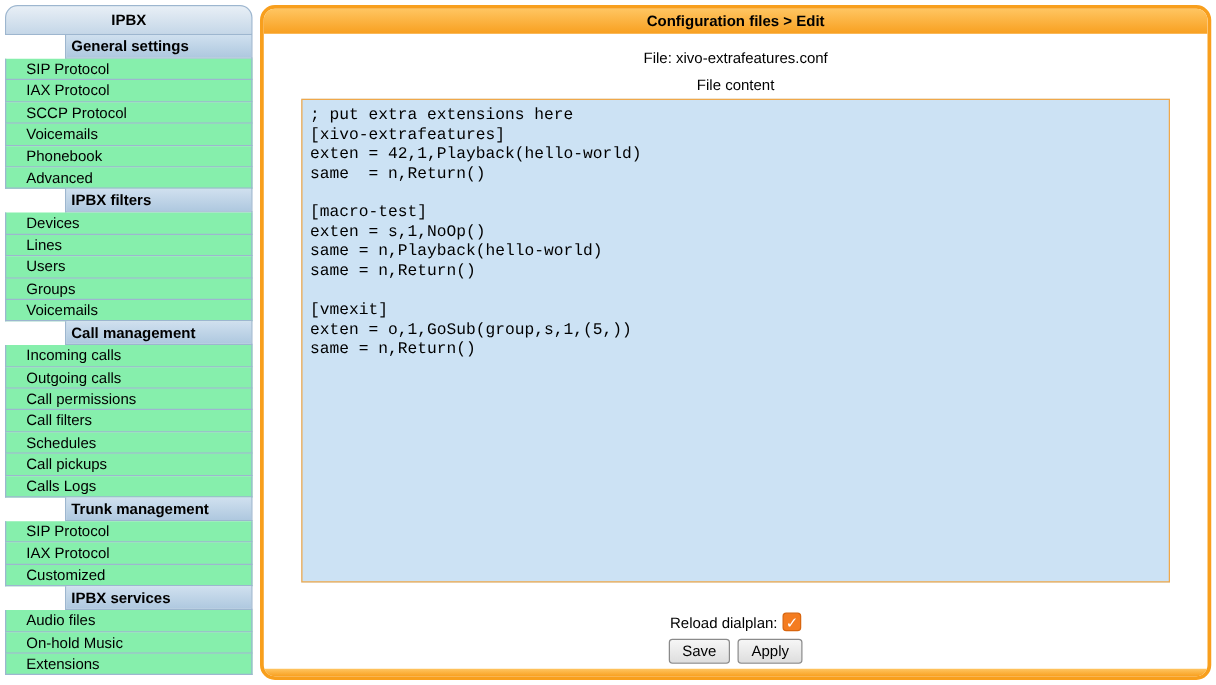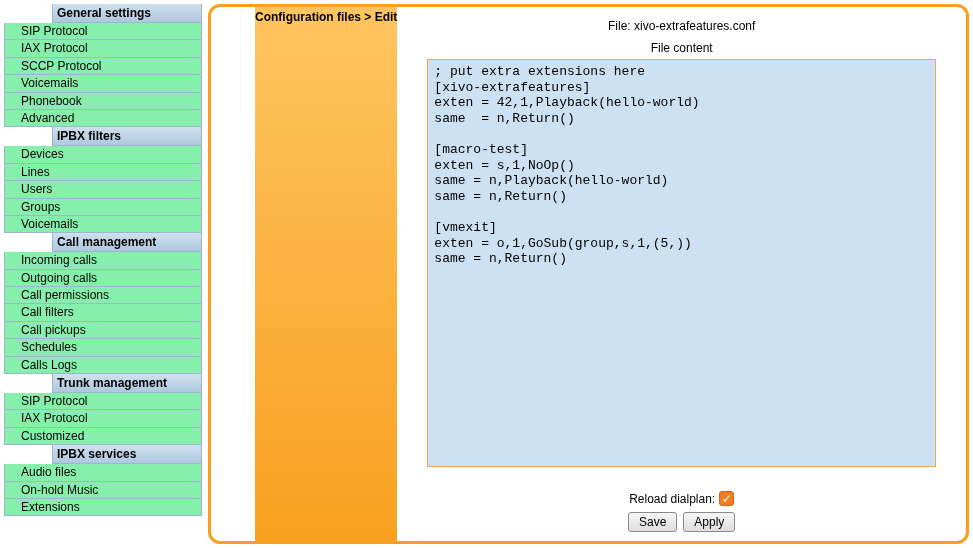--- a/index.html
+++ b/index.html
@@ -48,23 +48,22 @@
     cursor: pointer;
     line-height: 1.2;
   }
   
   .main {
     flex: 1;
     border: 3px solid #f89f1d;
     border-radius: 12px;
     background: #fff;
     display: flex;
-    flex-direction: row;
+    flex-direction: column;
     overflow: hidden;
-    padding-left: 44px;
   }
   .main-header {
     background: linear-gradient(#ffc561, #f8a020);
     text-align: center;
     font-weight: bold;
     font-size: 12px;
     padding: 3px 0;
     color: #000;
   }
   .main-body {
@@ -130,41 +129,42 @@
   }
   .main-footer-bar {
     height: 6px;
     background: linear-gradient(#ffc561, #f8a020);
   }
 </style>
 </head>
 <body>
 
 <div class="sidebar">
+  <div class="sidebar-title">IPBX</div>
   <div id="sidebar-sections">
       <div class="section-header">General settings</div>
       <div class="menu-item">SIP Protocol</div>
       <div class="menu-item">IAX Protocol</div>
       <div class="menu-item">SCCP Protocol</div>
       <div class="menu-item">Voicemails</div>
       <div class="menu-item">Phonebook</div>
       <div class="menu-item">Advanced</div>
       <div class="section-header">IPBX filters</div>
       <div class="menu-item">Devices</div>
       <div class="menu-item">Lines</div>
       <div class="menu-item">Users</div>
       <div class="menu-item">Groups</div>
       <div class="menu-item">Voicemails</div>
       <div class="section-header">Call management</div>
       <div class="menu-item">Incoming calls</div>
       <div class="menu-item">Outgoing calls</div>
       <div class="menu-item">Call permissions</div>
       <div class="menu-item">Call filters</div>
+      <div class="menu-item">Schedules</div>
       <div class="menu-item">Call pickups</div>
-      <div class="menu-item">Schedules</div>
       <div class="menu-item">Calls Logs</div>
       <div class="section-header">Trunk management</div>
       <div class="menu-item">SIP Protocol</div>
       <div class="menu-item">IAX Protocol</div>
       <div class="menu-item">Customized</div>
       <div class="section-header">IPBX services</div>
       <div class="menu-item">Audio files</div>
       <div class="menu-item">On-hold Music</div>
       <div class="menu-item">Extensions</div>
     </div>

